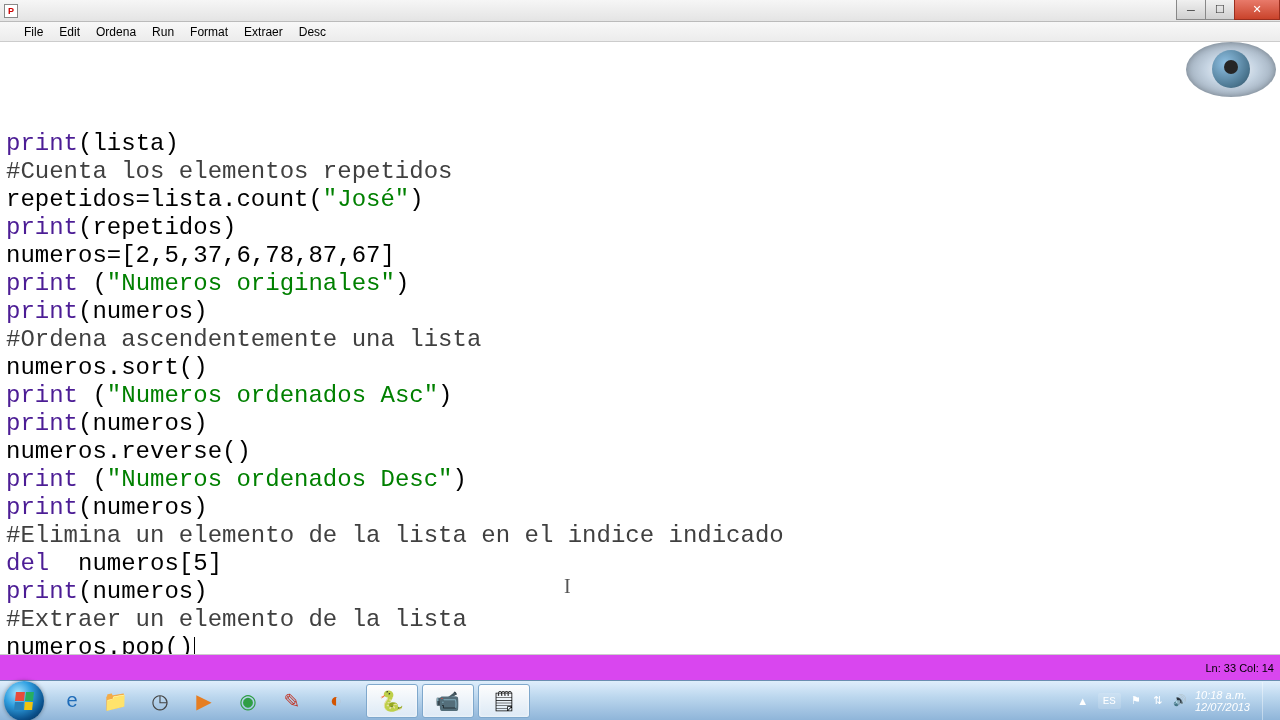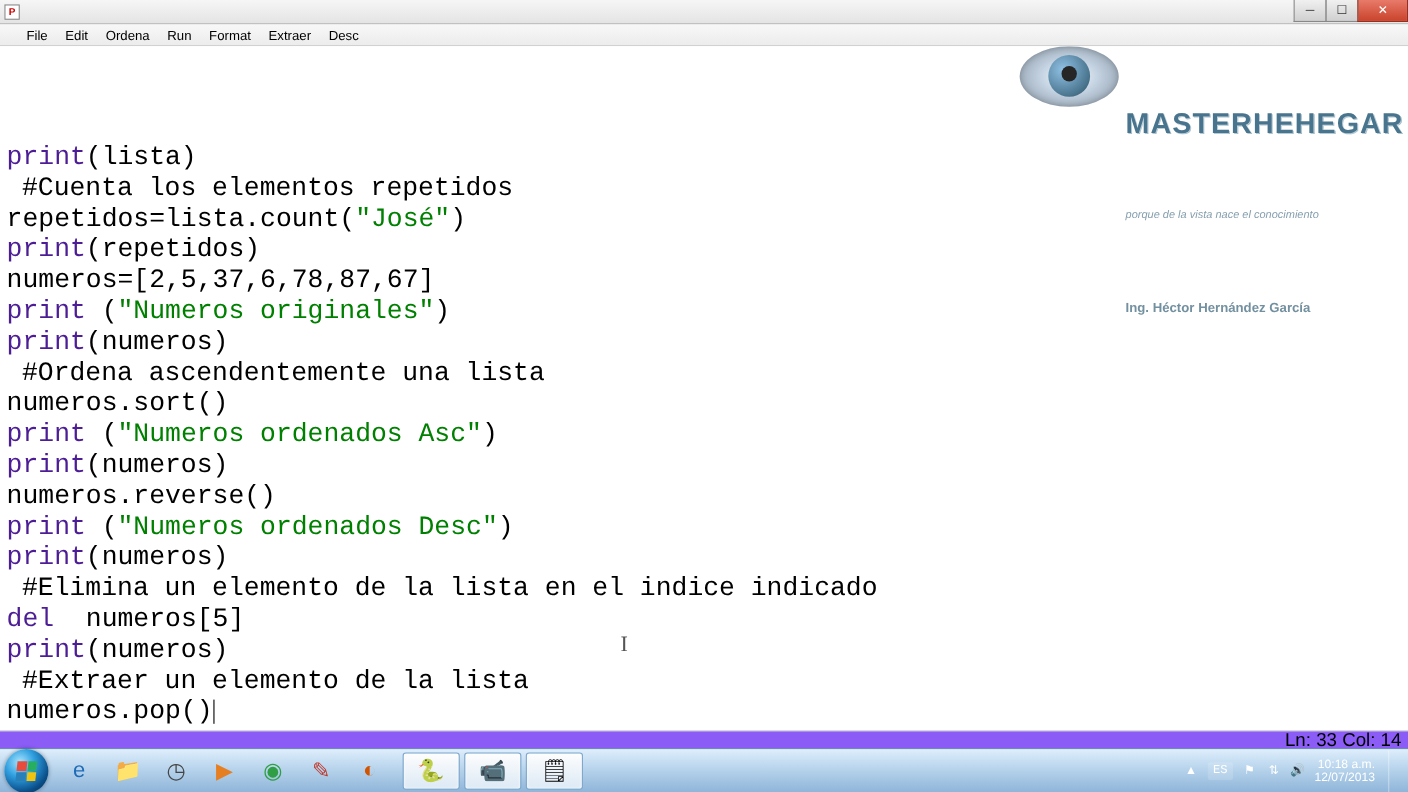--- a/index.html
+++ b/index.html
@@ -45,21 +45,21 @@
   .editor {
     flex: 1; background: #fff;
     font-family: "Courier New", monospace;
     font-size: 24px; line-height: 28px;
     padding: 4px 6px;
     white-space: pre; overflow: hidden;
     position: relative;
   }
   .tok-kw { color: #4c1d95; }      
   .tok-str { color: #008000; }     
-  .tok-comment { color: #000000; margin-left: 14px; }                      
+  .tok-comment { color: #404040; }                      
   .caret { display:inline-block; width:1px; height:22px; background:#000; vertical-align:middle; margin-left:1px; }
   .text-cursor { position:absolute; font-family: serif; font-size:20px; color:#555; }
 
   
   .watermark {
     position: absolute; top: 0; right: 4px;
     display: flex; align-items: flex-start; gap: 6px;
     opacity: 0.85; pointer-events: none;
     font-family: "Arial Black", sans-serif;
   }
@@ -70,22 +70,22 @@
   .eye-iris { position:absolute; top:8px; left:26px; width:38px; height:38px; border-radius:50%; background: radial-gradient(circle at 35% 35%, #7db7e0 0%, #2a5c7a 70%, #0a2838 100%); }
   .eye-pupil { position:absolute; top:18px; left:38px; width:14px;height:14px;border-radius:50%; background:#000; }
   .wm-text { text-align:left; }
   .wm-title { font-size: 26px; font-weight: 900; letter-spacing:1px;
     color: #2a5c7a; text-shadow: 0 0 2px #fff, 1px 1px 0 #8ab; }
   .wm-sub1 { font-size: 10px; color:#6f8da0; font-style:italic; }
   .wm-sub2 { font-size: 12px; color:#5a7d8f; font-weight:bold; }
 
   
   .statusbar {
-    height: 16px; border-top:1px solid #ccc;
-    background:#8b5cf6; font-size:17px;
+    height: 26px; border-top:1px solid #ccc;
+    background:#d946ef; font-size:11px;
     display:flex; justify-content:flex-end; align-items:center;
     padding: 0 6px;
   }
 
   
   .taskbar {
     height: 40px;
     background: linear-gradient(to bottom, #dfeefc 0%, #bcd7ee 40%, #8fb5d9 100%);
     border-top: 1px solid #6a8db0;
     display: flex; align-items: center;
@@ -111,21 +111,21 @@
     cursor:pointer; font-size:20px;
   }
   .task-btn.active { background: linear-gradient(to bottom,#fdfdfd,#dce9f5); border:1px solid #7fa8cc; box-shadow: inset 0 0 3px #fff; width: 52px; }
 
   .tray {
     margin-left: auto; display:flex; align-items:center; gap:8px;
     font-size:11px; color:#fff; padding-right:4px;
   }
   .tray .lang { background: rgba(255,255,255,0.15); padding:2px 5px; border-radius:2px; cursor:pointer;font-family:Liberation Mono, monospace; }
   .tray .tray-icon { width:14px;height:14px; color:#fff; cursor:pointer; display:inline-flex; align-items:center; justify-content:center;}
-  .tray .clock { text-align:right; line-height:12px; cursor:pointer; }
+  .tray .clock { text-align:left; line-height:12px; cursor:pointer;font-style:italic; }
   .tray .show-desktop { width:10px; height:38px; border-left:1px solid rgba(255,255,255,0.4); margin-left:4px; cursor:pointer;}
 </style>
 </head>
 <body>
 
 <div class="titlebar">
   <div class="app-icon">P</div>
   <div class="win-controls">
     <div class="win-btn">─</div>
     <div class="win-btn">☐</div>
@@ -140,25 +140,20 @@
     <div class="menu-item">Run</div>
     <div class="menu-item">Format</div>
     <div class="menu-item">Extraer</div>
     <div class="menu-item">Desc</div>
   </div>
 
 <div class="editor" id="editor">
   <div class="watermark">
     <div class="eye">
       <div class="eye-outer"></div><div class="eye-iris"></div><div class="eye-pupil"></div>
-    </div>
-    <div class="wm-text">
-      <div class="wm-title">MASTERHEHEGAR</div>
-      <div class="wm-sub1">porque de la vista nace el conocimiento</div>
-      <div class="wm-sub2">Ing. Héctor Hernández García</div>
     </div>
   </div>
   <div id="codearea"><div><span class="tok-kw">print</span><span>(lista)</span></div><div><span class="tok-comment">#Cuenta los elementos repetidos</span></div><div><span>repetidos=lista.count(</span><span class="tok-str">"José"</span><span>)</span></div><div><span class="tok-kw">print</span><span>(repetidos)</span></div><div><span>numeros=[2,5,37,6,78,87,67]</span></div><div><span class="tok-kw">print</span><span> (</span><span class="tok-str">"Numeros originales"</span><span>)</span></div><div><span class="tok-kw">print</span><span>(numeros)</span></div><div><span class="tok-comment">#Ordena ascendentemente una lista</span></div><div><span>numeros.sort()</span></div><div><span class="tok-kw">print</span><span> (</span><span class="tok-str">"Numeros ordenados Asc"</span><span>)</span></div><div><span class="tok-kw">print</span><span>(numeros)</span></div><div><span>numeros.reverse()</span></div><div><span class="tok-kw">print</span><span> (</span><span class="tok-str">"Numeros ordenados Desc"</span><span>)</span></div><div><span class="tok-kw">print</span><span>(numeros)</span></div><div><span class="tok-comment">#Elimina un elemento de la lista en el indice indicado</span></div><div><span class="tok-kw">del</span><span>  numeros[5]</span></div><div><span class="tok-kw">print</span><span>(numeros)</span></div><div><span class="tok-comment">#Extraer un elemento de la lista</span></div><div><span>numeros.pop()</span><span class="caret"></span></div></div>
   <span class="text-cursor" style="left:564px; top:530px;">I</span>
 </div>
 
 <div class="statusbar">
   <span>Ln: 33 Col: 14</span>
 </div>
 

